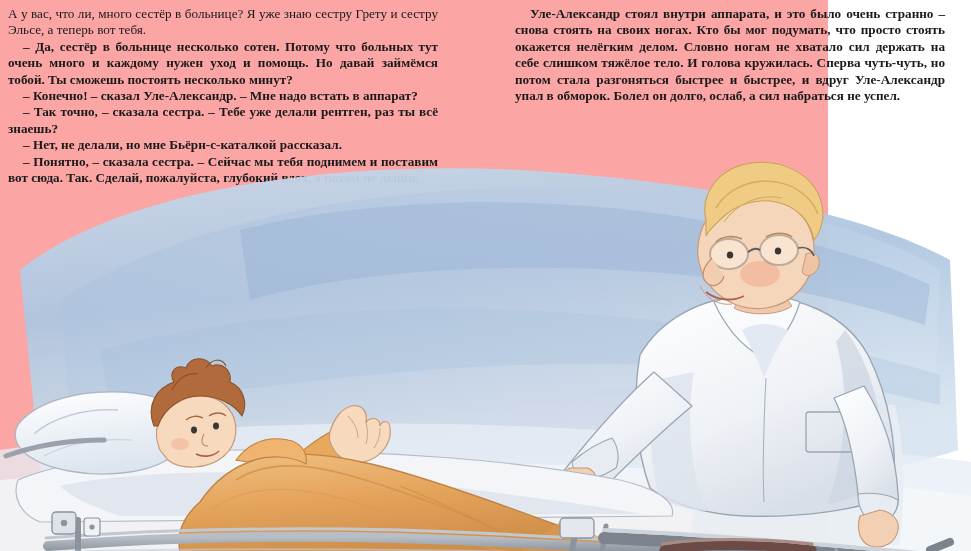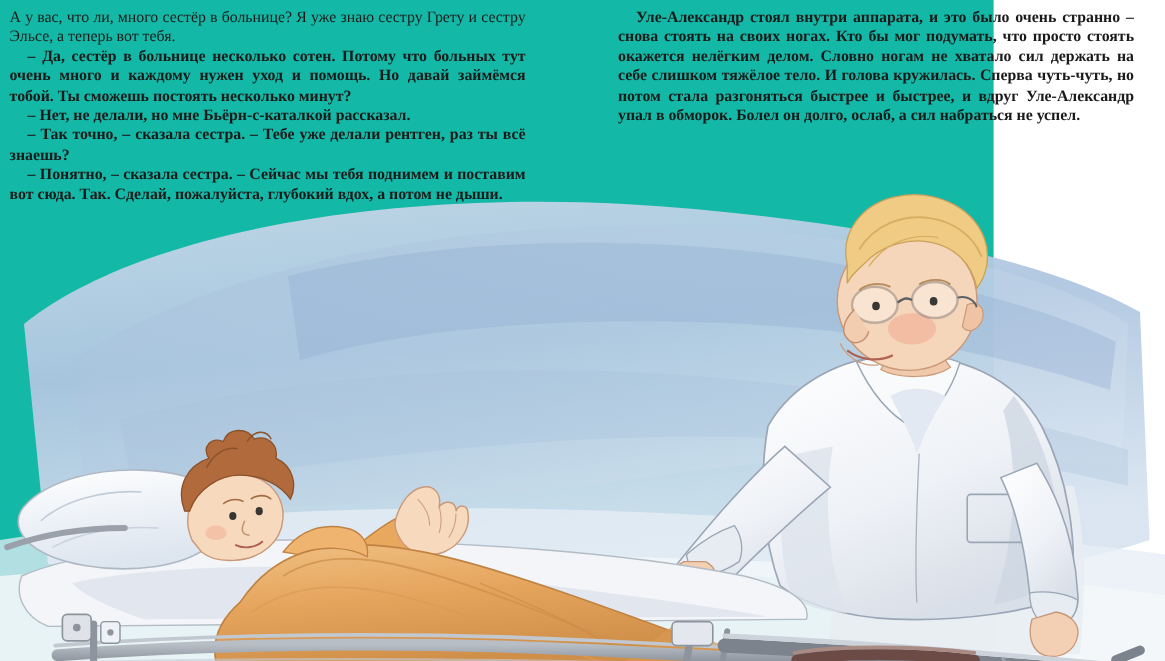--- a/index.html
+++ b/index.html
@@ -11,21 +11,21 @@
     width: 971px;
     height: 551px;
     overflow: hidden;
     font-family: "Liberation Serif", serif;
     color: #1a1a1a;
   }
   .page {
     position: relative;
     width: 828px;
     height: 551px;
-    background: #14b8a6;
+    background: #fca5a5;
   }
 
   
   .columns {
     position: absolute;
     top: 0;
     left: 0;
     width: 971px;
     display: flex;
     justify-content: space-between;
@@ -66,22 +66,23 @@
 </style>
 </head>
 <body>
 
 <div class="page">
 
   <div class="columns">
     <div class="col left">
       <p>А у вас, что ли, много сестёр в больнице? Я уже знаю сестру Грету и сестру Эльсе, а теперь вот тебя.</p>
       <p class="indent">– Да, сестёр в больнице несколько сотен. Потому что больных тут очень много и каждому нужен уход и помощь. Но давай займёмся тобой. Ты сможешь постоять несколько минут?</p>
+      <p class="indent">– Конечно! – сказал Уле-Александр. – Мне надо встать в аппарат?</p>
+      <p class="indent">– Так точно, – сказала сестра. – Тебе уже делали рентген, раз ты всё знаешь?</p>
       <p class="indent">– Нет, не делали, но мне Бьёрн-с-каталкой рассказал.</p>
-      <p class="indent">– Так точно, – сказала сестра. – Тебе уже делали рентген, раз ты всё знаешь?</p>
       <p class="indent">– Понятно, – сказала сестра. – Сейчас мы тебя поднимем и поставим вот сюда. Так. Сделай, пожалуйста, глубокий вдох, а потом не дыши.</p>
     </div>
     <div class="col right">
       <p class="indent">Уле-Александр стоял внутри аппарата, и это было очень странно – снова стоять на своих ногах. Кто бы мог подумать, что просто стоять окажется нелёгким делом. Словно ногам не хватало сил держать на себе слишком тяжёлое тело. И голова кружилась. Сперва чуть-чуть, но потом стала разгоняться быстрее и быстрее, и вдруг Уле-Александр упал в обморок. Болел он долго, ослаб, а сил набраться не успел.</p>
     </div>
   </div>
 
   <div class="illustration">
     <svg width="971" height="401" viewBox="0 0 971 401" xmlns="http://www.w3.org/2000/svg">
       <defs>

